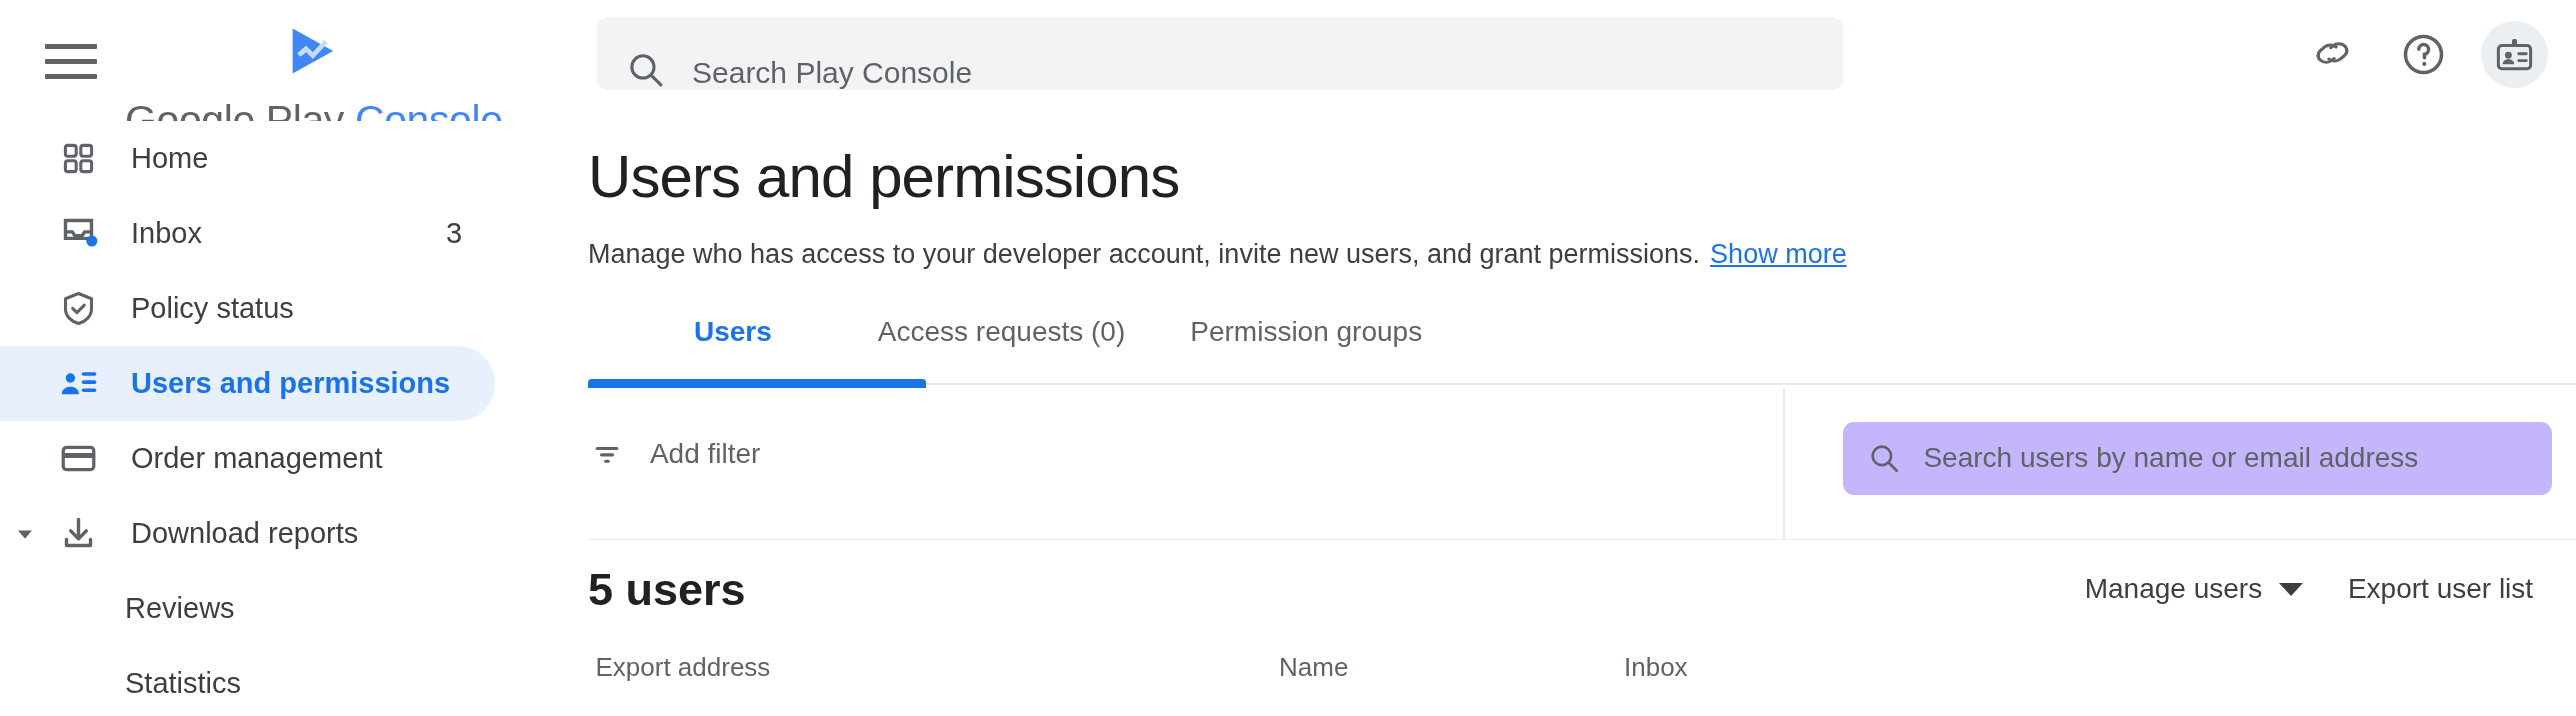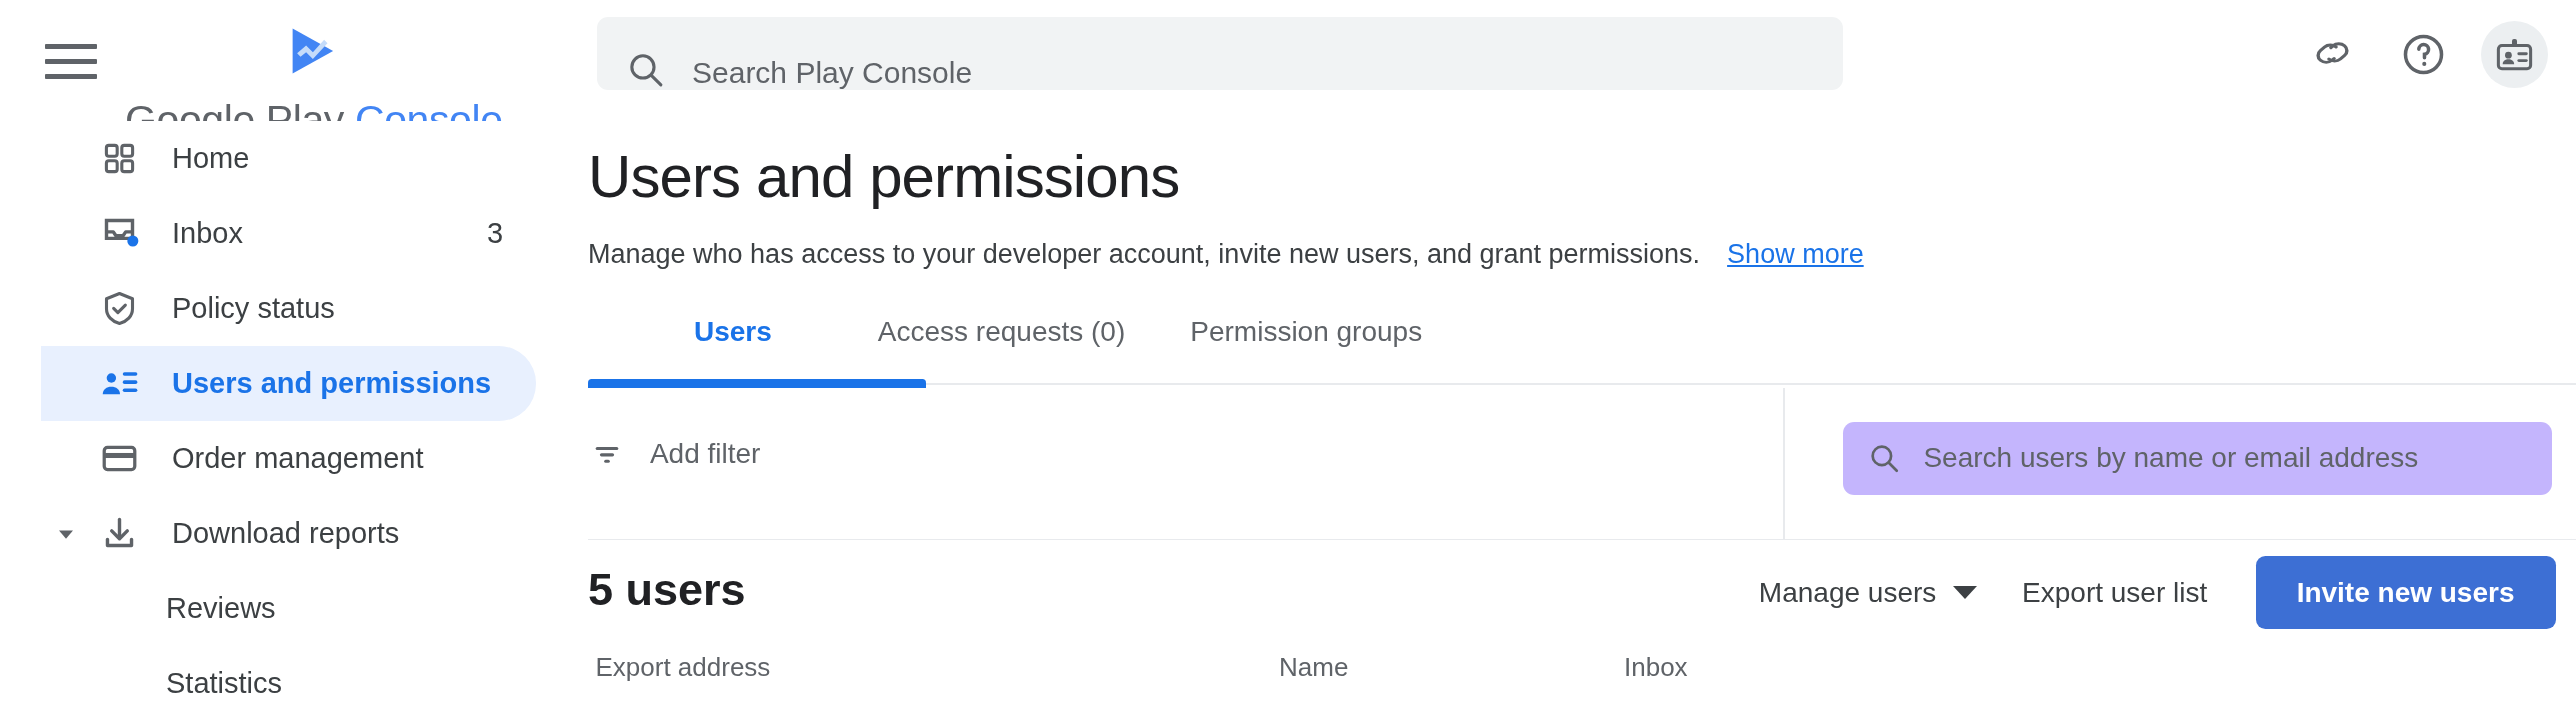--- a/index.html
+++ b/index.html
@@ -43,37 +43,37 @@
     width: 67px; height: 67px; border-radius: 50%;
     display: flex; align-items: center; justify-content: center; cursor: pointer;
     background: transparent;
   }
   .icon-btn.badge-bg { background: #eceff1; }
 
   
   .sidebar { position: absolute; left: 0; top: 121px; width: 588px; height: 595px; background: #fff; }
   .nav-item {
     position: relative; height: 75px; display: flex; align-items: center;
-    cursor: pointer; padding-left: 58px; gap: 32px; margin-left: 41px;
+    cursor: pointer; padding-left: 58px; gap: 32px;
   }
   .nav-item .nav-ico { width: 41px; height: 41px; flex: none; display:flex; align-items:center; justify-content:center; }
   .nav-label { font-size: 29px; color: #3c4043; white-space: nowrap; }
   .nav-item.active {
     background: #e8f0fe; border-top-right-radius: 37px; border-bottom-right-radius: 37px;
     width: 495px;
   }
   .nav-item.active .nav-label { color: #1a73e8; font-weight: 700; }
   .nav-badge { position: absolute; left: 446px; font-size: 29px; color: #3c4043; }
   .nav-caret { position: absolute; left: 11.2px; width: 28px; height: 28px; }
   .nav-item.sub { padding-left: 125px; }
 
   
   .main { position: absolute; left: 588px; top: 121px; width: 1988px; height: 595px; background:#fff; }
   .page-title { font-size: 60px; font-weight: 400; color: #202124; letter-spacing: -0.9px; margin-top: 20.5px; }
-  .page-desc { margin-top: 28px; font-size: 27px; color: #3c4043; display:flex; align-items:center; gap: 27px; }
+  .page-desc { margin-top: 28px; font-size: 27px; color: #3c4043; display:flex; align-items:center; gap: 10px; }
   .show-more { color: #1a73e8; text-decoration: underline; cursor: pointer; }
 
   .tabs { margin-top: 41px; display: flex; align-items: flex-start; position: relative; height: 77px; }
   .tab { font-size: 28px; color: #5f6368; cursor: pointer; padding: 5.6px 0 0 0; white-space: nowrap; }
   .tab.active { color: #1a73e8; font-weight: 700; }
   .tab-gap-1 { width: 106px; } .tab-gap-2 { width: 65px; }
   .tab-underline { position: absolute; left: 0; bottom: 0; width: 338px; height: 8.4px; background: #1a73e8; border-radius: 3.7px 3.7px 0 0; }
   .tabs-rule { position: absolute; left: 0; bottom: 2.8px; width: 1988px; height: 1.9px; background: #e8eaed; }
 
   .filter-row { position: relative; height: 161px; }
@@ -290,21 +290,20 @@
     </div>
 
     <div class="list-head">
       <div class="count">5 users</div>
       <div class="actions">
         <div class="text-btn">
           <span>Manage users</span>
           <span class="caret-down"></span>
         </div>
         <div class="text-btn">Export user list</div>
-        <button class="primary-btn">Invite new users</button>
       </div>
     </div>
 
     <div class="table-head">
       <div class="th th-email">Export address</div>
       <div class="th th-name">Name</div>
       <div class="th th-status">Inbox</div>
     </div>
 
   </div>

